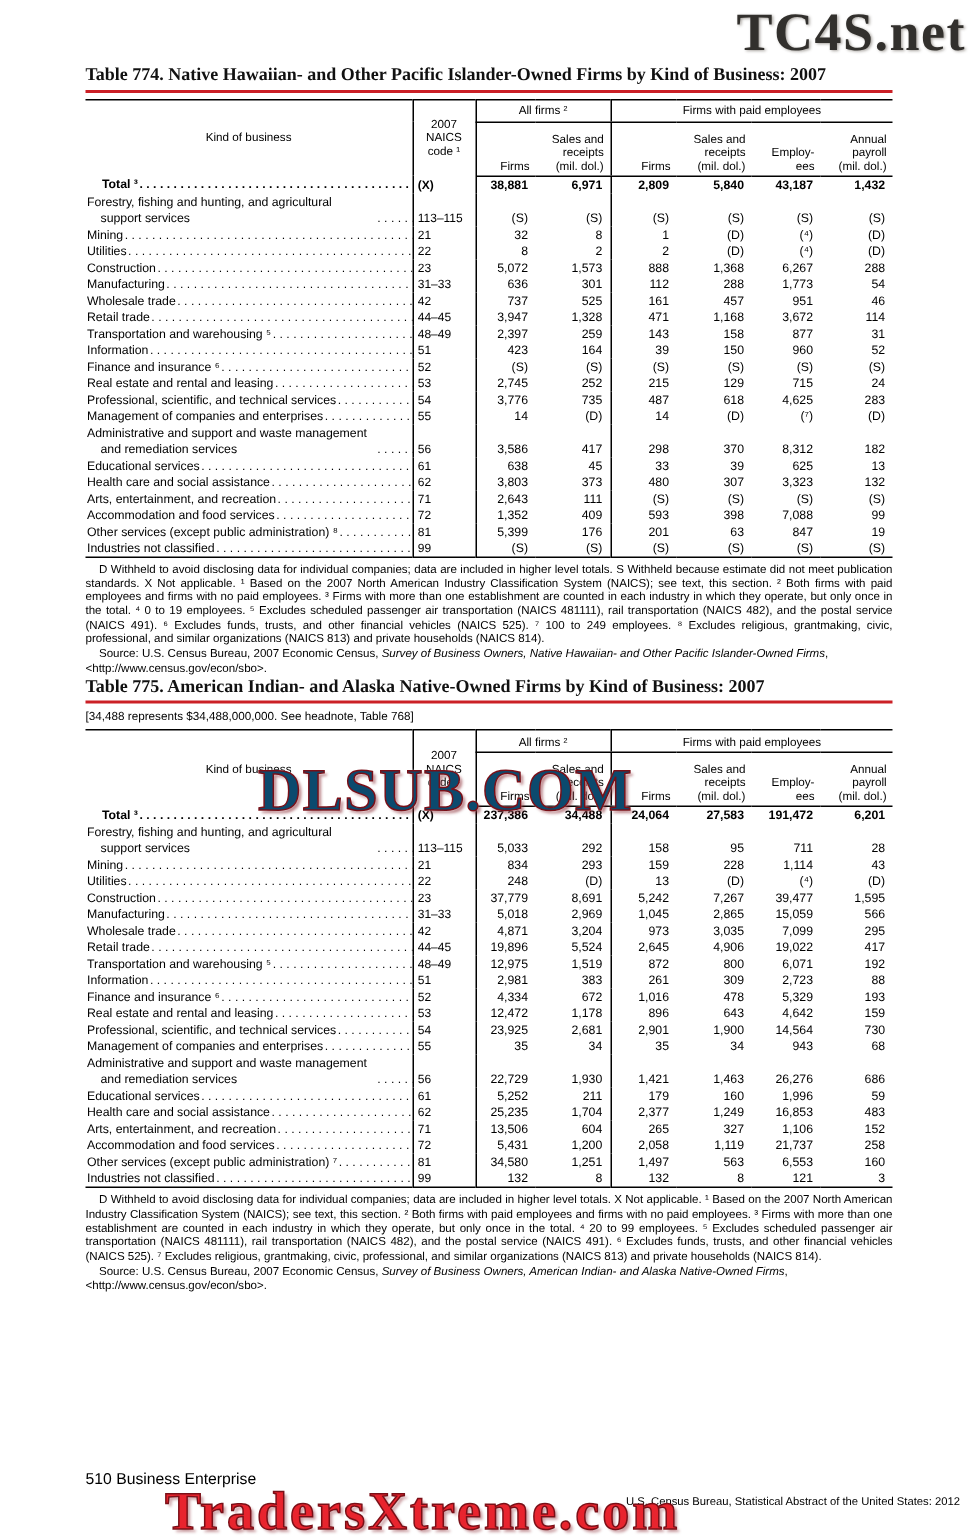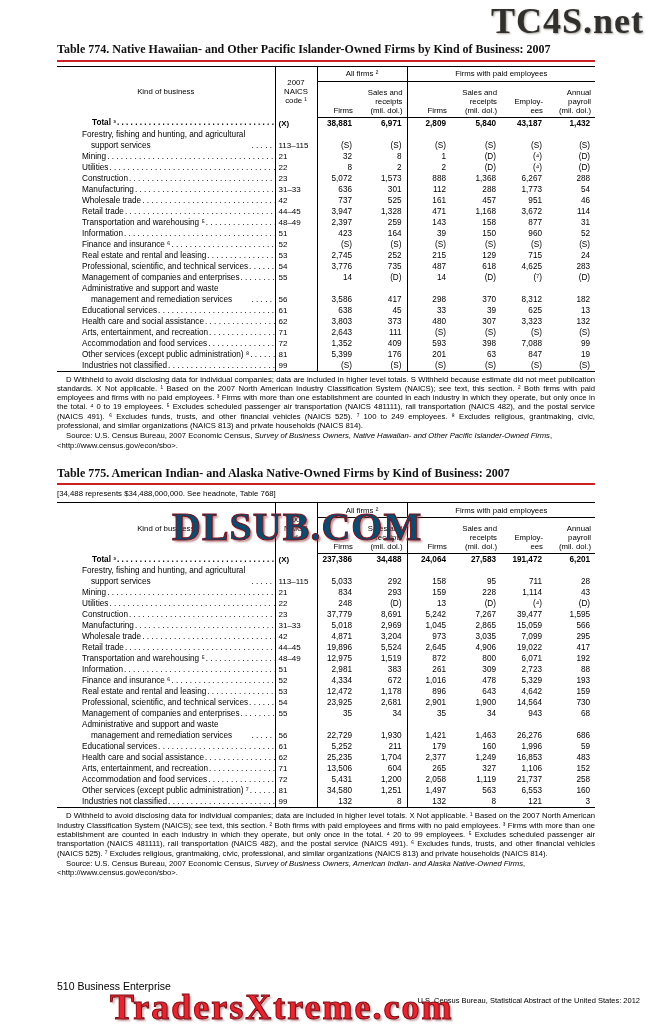--- a/index.html
+++ b/index.html
@@ -7,21 +7,21 @@
     width:652px;height:1024px;position:relative;background:#ffffff;
     font-family:"Liberation Sans", sans-serif;color:#000;overflow:hidden;
   }
   .content{position:absolute;left:57px;top:0;width:538px;}
   
   .tbl-title{
     font-family:"Liberation Serif", serif;font-weight:bold;
     font-size:12px;line-height:14.5px;margin:0;color:#111;
   }
   .t1{margin-top:42px;}
-  .t2{margin-top:16px;}
+  .t2{}
   .red-rule{border-top:2px solid #cb2026;margin:3px 0 4px 0;height:0;}
   .headnote{font-size:7.8px;line-height:10px;margin:0 0 3px 0;}
   
   table.census{
     border-collapse:collapse;table-layout:fixed;width:538px;
     border-top:1px solid #000;border-bottom:1px solid #000;
     font-size:8.2px;line-height:11px;
   }
   table.census th{
     font-weight:normal;font-size:7.8px;line-height:9px;
@@ -31,21 +31,21 @@
   tr.subrow th{border-bottom:1px solid #000;vertical-align:bottom;text-align:right;padding-right:4px;padding-bottom:2px;height:32px;}
   .pre{white-space:pre-line;}
   th.naics,td.naics{border-left:1px solid #000;border-right:1px solid #000;}
   .paid-start{border-left:1px solid #000;}
   td{padding:0;vertical-align:bottom;}
   td.stub{vertical-align:top;padding-left:1px;}
   td.naics{text-align:left;padding-left:3px;font-size:8px;}
   td.num{text-align:right;padding-right:5px;font-size:8.2px;}
   tr.total td{font-weight:bold;}
   .leader{display:flex;align-items:stretch;}
-  .leader .txt{flex:0 1 auto;padding-left:9px;text-indent:-9px;margin-left:24px;}
+  .leader .txt{flex:0 1 auto;padding-left:9px;text-indent:-9px;}
   .leader.ind .txt{padding-left:19px;}
   .leader .fill{flex:1 0 24px;position:relative;overflow:hidden;}
   .leader .fill::after{
     content:" . . . . . . . . . . . . . . . . . . . . . . . . . . . . . . . . . . . . . . . . . . . . . . . . . . . . . . . . . . . . . . . . . . . . . . . .";
     position:absolute;left:1px;bottom:0;white-space:nowrap;
   }
   
   .footnotes{
     font-size:7.7px;line-height:9.3px;margin:3px 0 0 0;
     text-align:justify;text-indent:9px;

